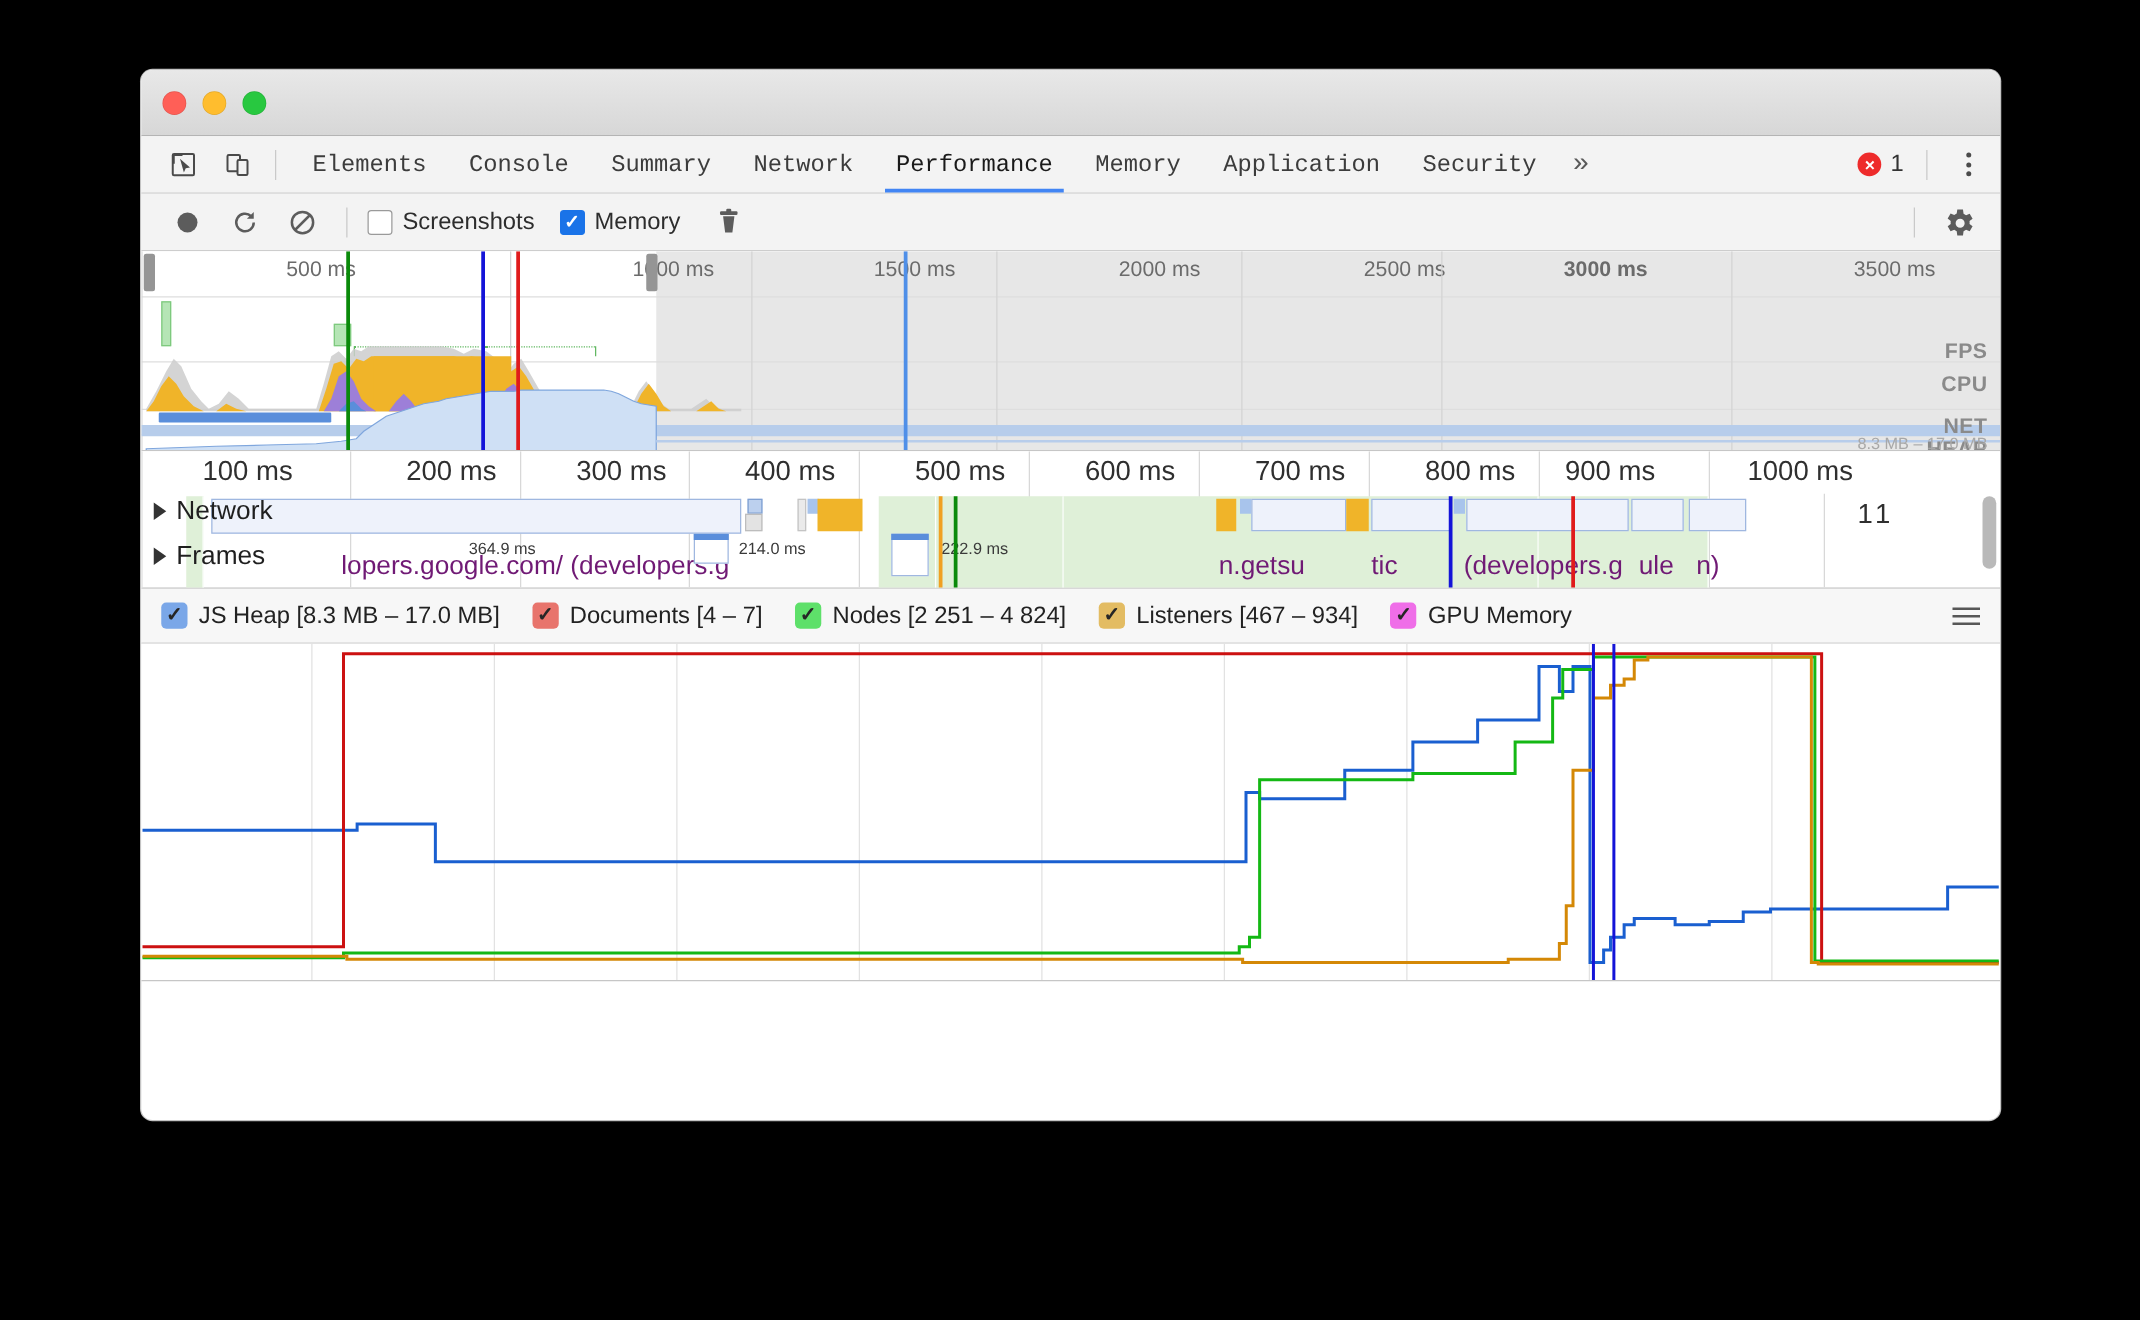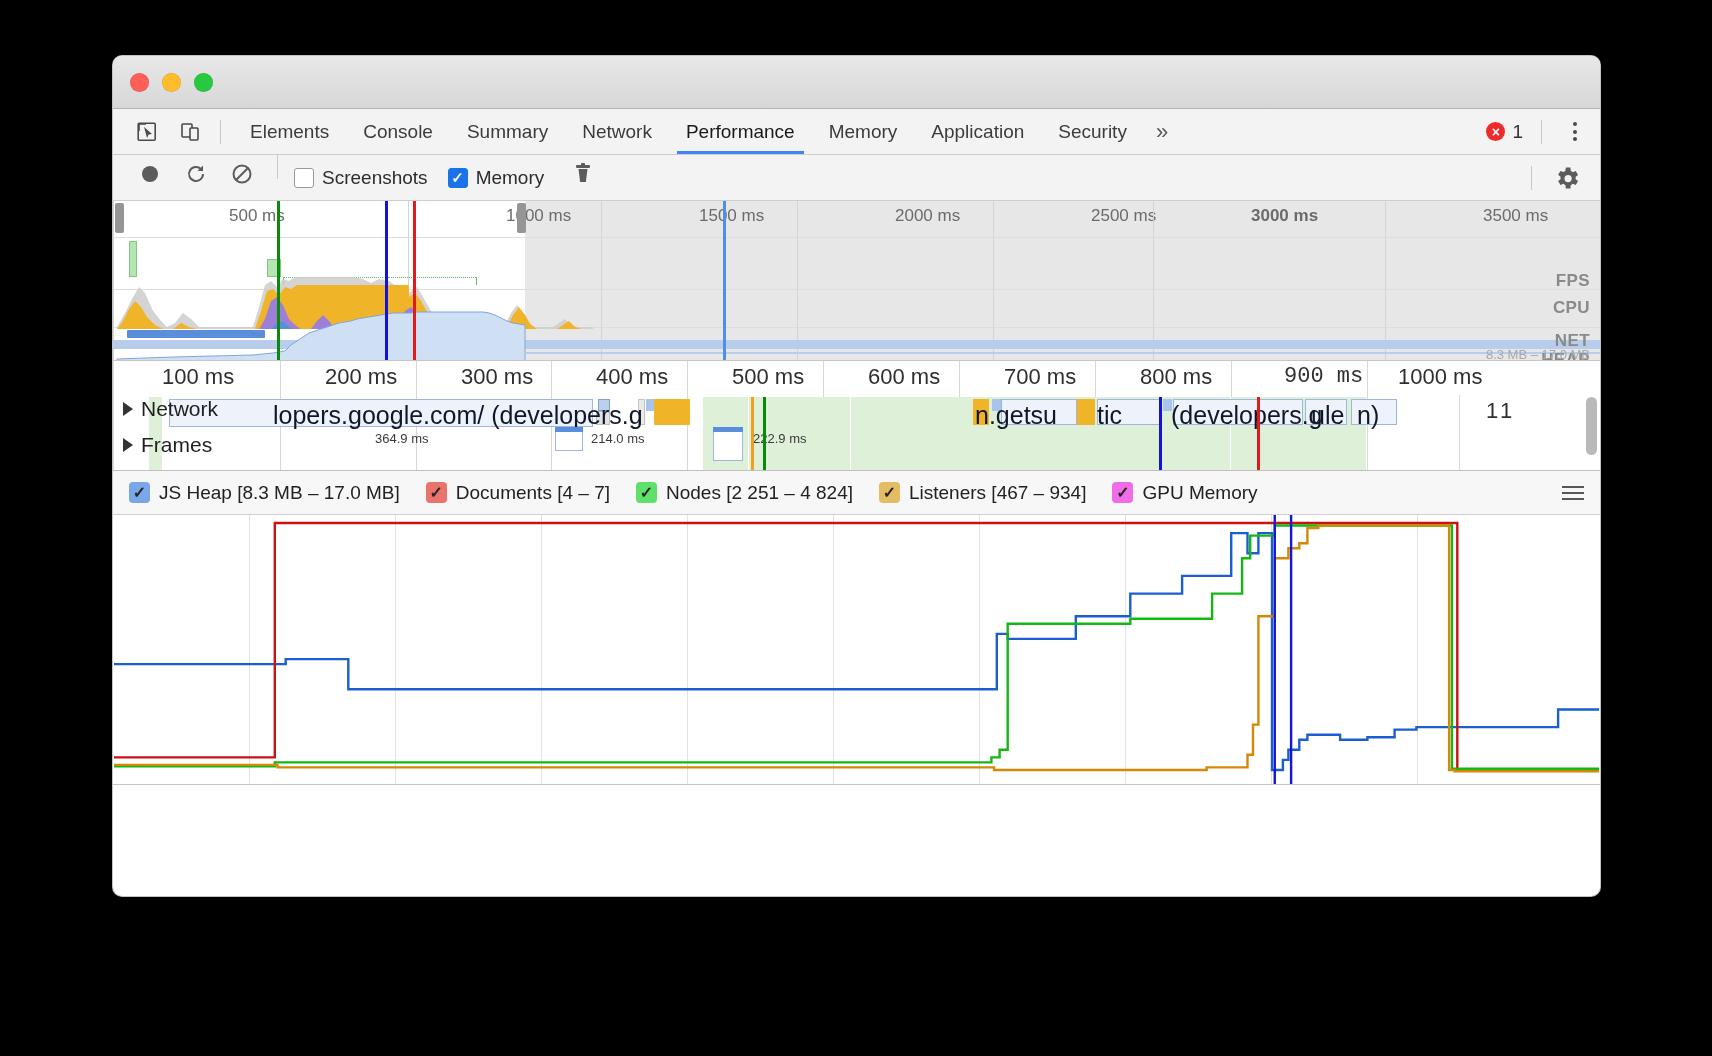--- a/index.html
+++ b/index.html
@@ -61,20 +61,21 @@
   .tb-icon:first-child { margin-left: 17px; }
   .tb-sep { width: 1px; height: 24px; background: #c9c9c9; margin: 0 12px; }
   .tabs { display: flex; align-items: center; height: 100%; }
   .tab {
     font-size: 19px; color: #3c3c3c;
     padding: 0 17px;
     height: 100%;
     display: flex; align-items: center;
     position: relative;
     white-space: nowrap;
+    font-family: Liberation Mono, monospace;
   }
   .tab.active { color: #1a1a1a; }
   .tab.active::after {
     content: ""; position: absolute; left: 8px; right: 8px; bottom: 0;
     height: 3px; background: #4285f4;
   }
   .tab.more { font-size: 22px; padding: 0 12px; color: #5a5a5a; }
   .tb-right {
     position: absolute; right: 10px; top: 0; bottom: 0;
     display: flex; align-items: center; gap: 6px;
@@ -92,21 +93,21 @@
     display: flex; flex-direction: column; align-items: center;
     justify-content: center; gap: 3.5px;
   }
   .kebab i { width: 4px; height: 4px; border-radius: 50%; background: #4a4a4a; display: block; }
 
   
   .toolbar {
     height: 46px;
     background: #f3f3f3;
     border-bottom: 1px solid #cdcdcd;
-    display: flex; 
+    display: flex; align-items: center;
     position: relative;
   }
   .tool-btn {
     width: 38px; height: 38px;
     display: flex; align-items: center; justify-content: center;
     margin-left: 8px;
   }
   .tool-btn:first-child { margin-left: 18px; }
   .tool-sep { width: 1px; height: 24px; background: #c9c9c9; margin: 0 16px; }
   .cb-row { display: flex; align-items: center; gap: 8px; margin-right: 20px; }
@@ -181,21 +182,21 @@
   .track-label {
     position: absolute; left: 10px;
     font-size: 21px; color: #1f1f1f;
     display: flex; align-items: center; gap: 8px;
     z-index: 6;
   }
   .tri { width: 0; height: 0; border-left: 10px solid #333; border-top: 7px solid transparent; border-bottom: 7px solid transparent; }
   .net-req {
     position: absolute; background: #eef2fb; border: 1px solid #9fb7e0;
   }
-  .net-txt { position: absolute; font-size: 25px; color: #0f172a; white-space: nowrap; }
+  .net-txt { position: absolute; font-size: 21px; color: #701a75; white-space: nowrap; margin-top: 40px; }
   .frame-cell {
     position: absolute; background: #dff0d8; border-right: 1px solid #fff;
   }
   .frame-ms { position: absolute; font-size: 13px; color: #3a3a3a; }
   .evblk { position: absolute; }
   .scroll-thumb {
     position: absolute; right: 3px; width: 11px; border-radius: 6px;
     background: #b9b9b9;
   }
 
@@ -449,21 +450,21 @@
       <div class="fr-tick" style="left:710px;">
         <span style="left:44px;right:auto;">600 ms</span>
       </div>
       <div class="fr-tick" style="left:846px;">
         <span style="left:44px;right:auto;">700 ms</span>
       </div>
       <div class="fr-tick" style="left:982px;">
         <span style="left:44px;right:auto;">800 ms</span>
       </div>
       <div class="fr-tick" style="left:1118px;">
-        <span style="left:52px;right:auto;font-family:Liberation Mono, monospace;">900 ms</span>
+        <span style="left:20px;right:auto;">900 ms</span>
       </div>
       <div class="fr-tick" style="left:1254px;">
         <span style="left:30px;right:auto;">1000 ms</span>
       </div>
       <div class="fr-tick" style="left:1346px;margin-top:34px;">
         <span style="left:26px;right:auto;">1 1</span>
       </div>
 
       <div class="frame-cell" style="left:36px;top:36px;width:14px;height:74px;"></div>
       <div class="frame-cell" style="left:590px;top:36px;width:46px;height:74px;"></div>

